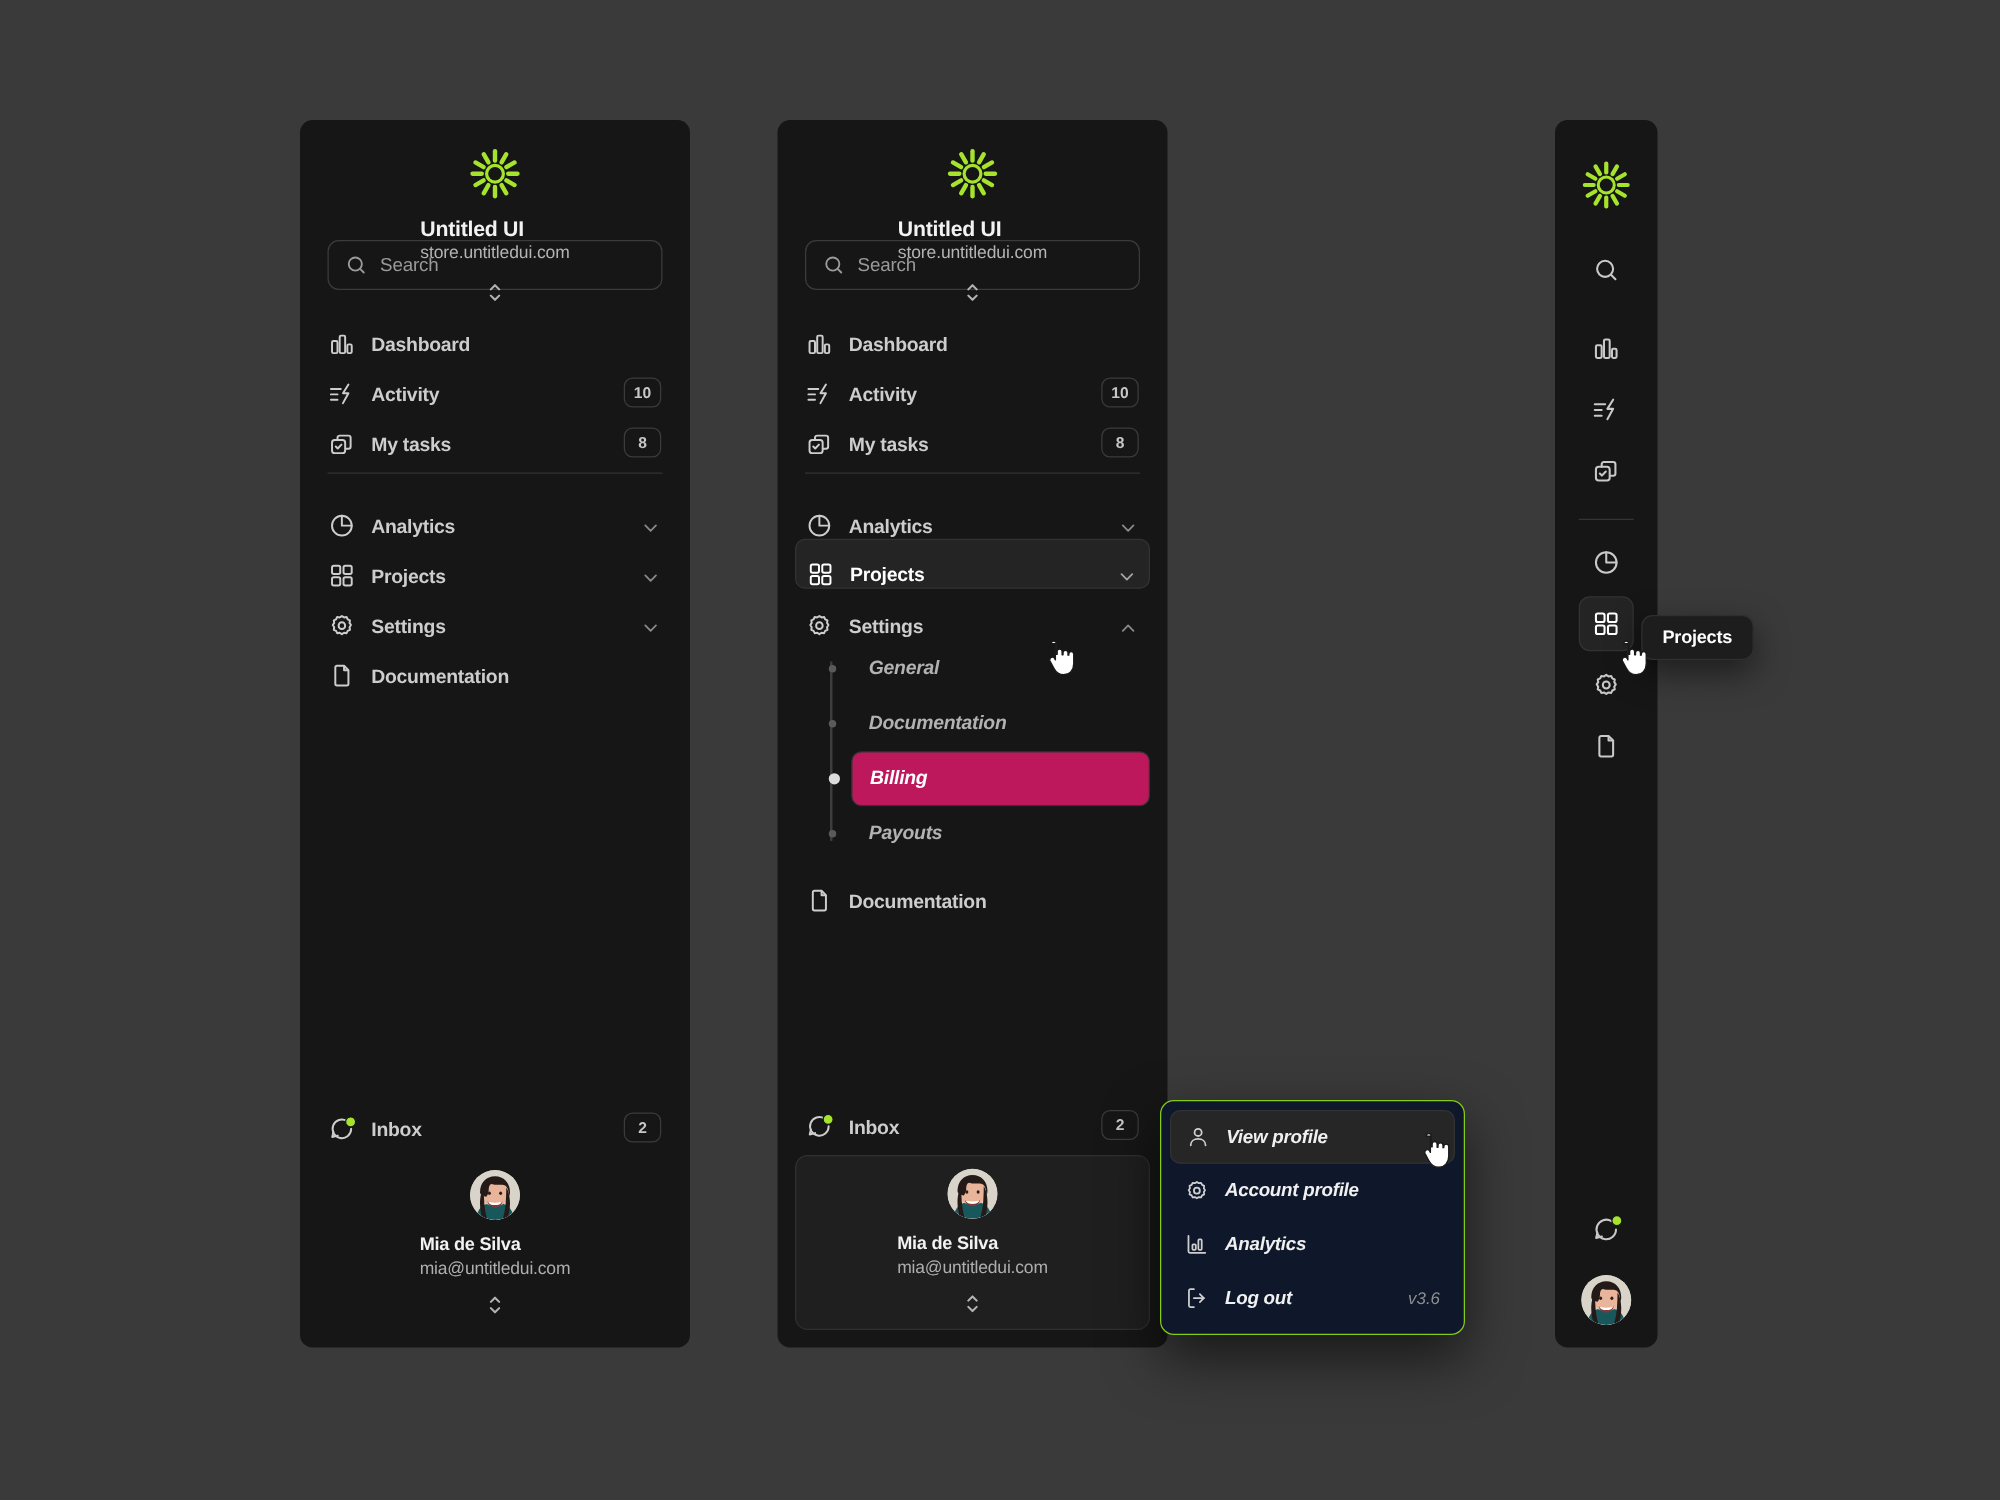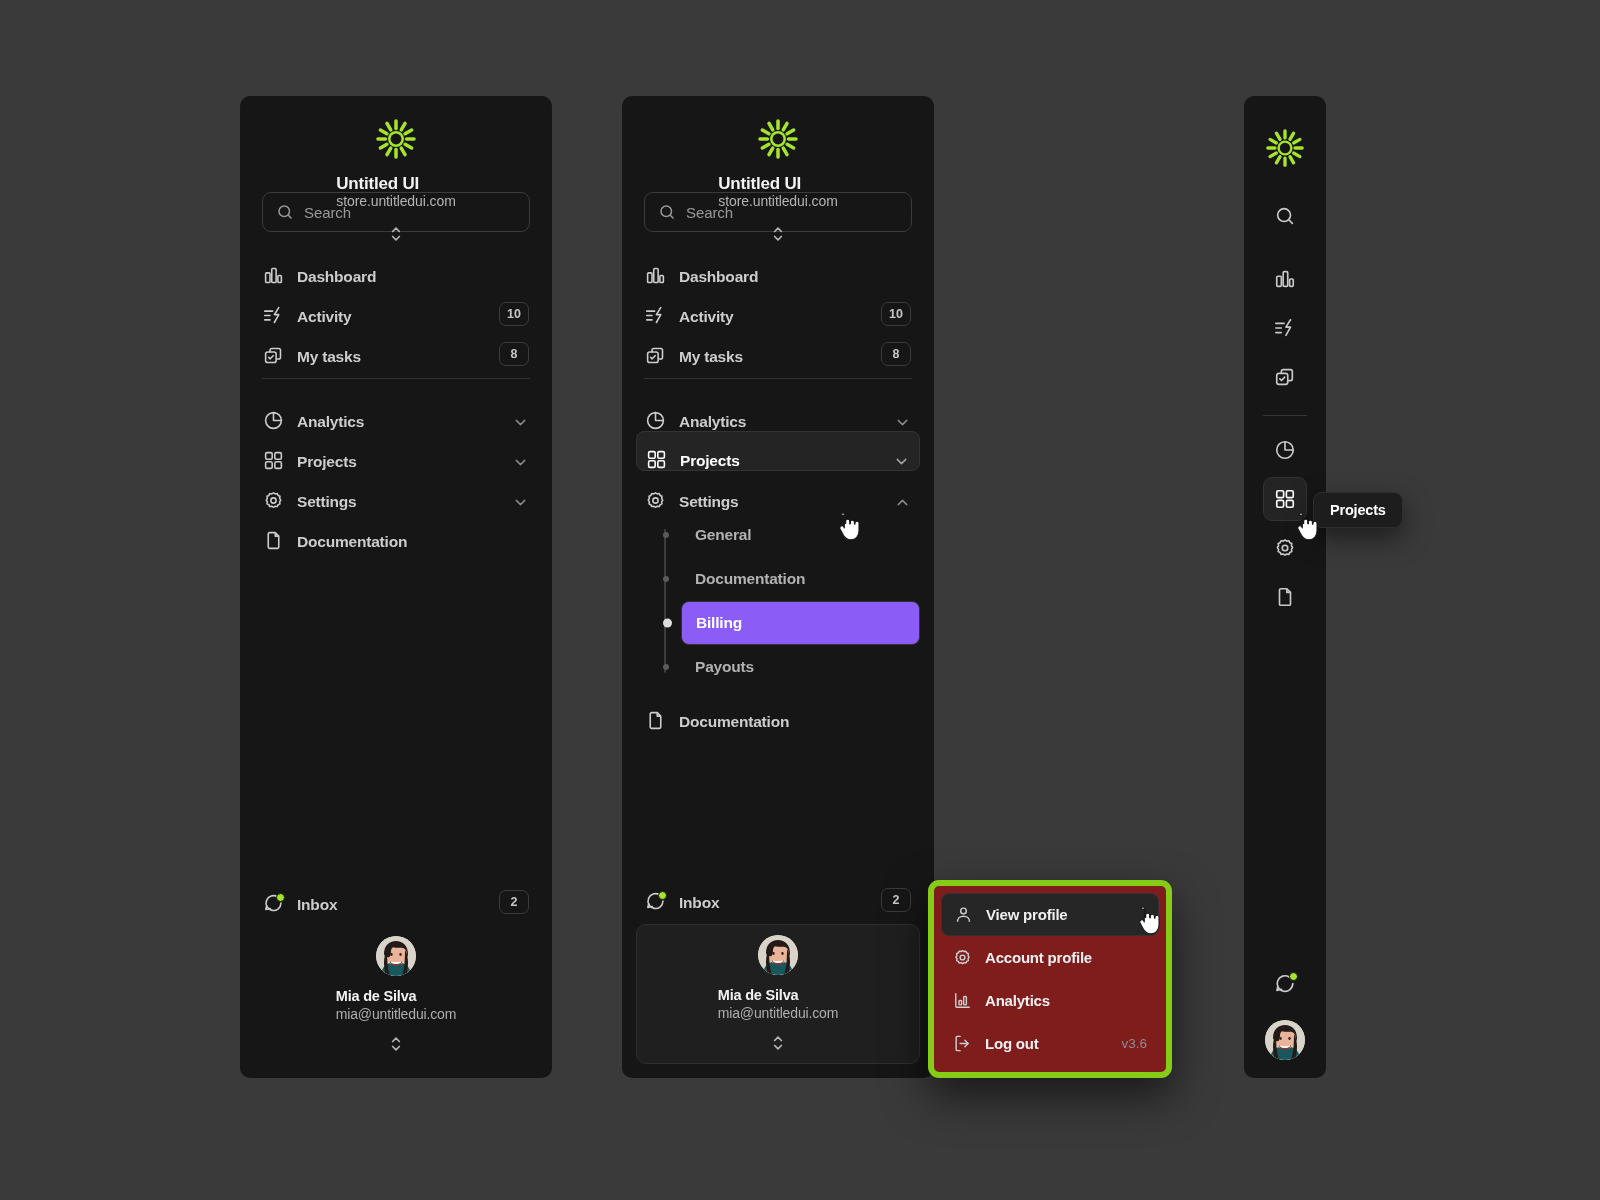--- a/index.html
+++ b/index.html
@@ -86,23 +86,23 @@
     display: flex; align-items: center;
     margin-left: 45px; margin-right: 0px;
     padding: 0 14px; border-radius: 8px;
   }
   .subrow .dot {
     position: absolute; left: -18px; top: 50%;
     transform: translateY(-50%);
     width: 6px; height: 6px; border-radius: 50%;
     background: #5a5a5a;
   }
-  .subrow.sel { background: #8b5cf6; border: 1px solid #333; }
+  .subrow.sel { background: #be185d; border: 1px solid #333; }
   .subrow.sel .dot { width: 9px; height: 9px; left: -19.5px; background: #dcdcdc; }
-  .subrow .slbl { font-size: 15.5px; color: #b2b2b2; font-weight: 600; letter-spacing: -0.2px;}
+  .subrow .slbl { font-size: 15.5px; color: #b2b2b2; font-weight: 600; letter-spacing: -0.2px; font-style: italic;}
   .subrow.sel .slbl { color: #ffffff; }
 
   
   .foot { position: absolute; left: 0; right: 0; bottom: 14px; }
   .inboxrow { margin: 0 14px; }
   .greendot {
     position: absolute; width: 9px; height: 9px; border-radius: 50%;
     background: #a6e32d; right: -1px; top: 0px;
     border: 1.5px solid #161616;
   }
@@ -146,25 +146,26 @@
     color: #ffffff;
     font-size: 14.5px; font-weight: 600; letter-spacing: -0.2px;
     padding: 9px 16px; border-radius: 9px;
     white-space: nowrap;
     box-shadow: 0 10px 26px rgba(0,0,0,.5);
   }
 
   
   .dropdown {
     position: absolute;
-    background: #7f1d1d;
-    border: 6px solid #84cc16;
+    background: #0f172a;
+    border: 1px solid #84cc16;
     border-radius: 11px;
     padding: 7px;
     box-shadow: 0 18px 44px rgba(0,0,0,.58);
+    font-style: italic;
   }
   .menuitem {
     display: flex; align-items: center; gap: 13px;
     height: 43px; padding: 0 12px; border-radius: 8px;
   }
   .menuitem.hover { background: #262626; border: 1px solid #333; }
   .menuitem .ico { width: 19px; height: 19px; flex: 0 0 19px; color: #cfcfcf; }
   .menuitem .mlbl { font-size: 15px; font-weight: 700; color: #f0f0f0; letter-spacing: -0.2px; flex: 1 1 auto;}
   .menuitem .ver { font-size: 13.5px; color: #8e8e8e; font-weight: 400; }
 

